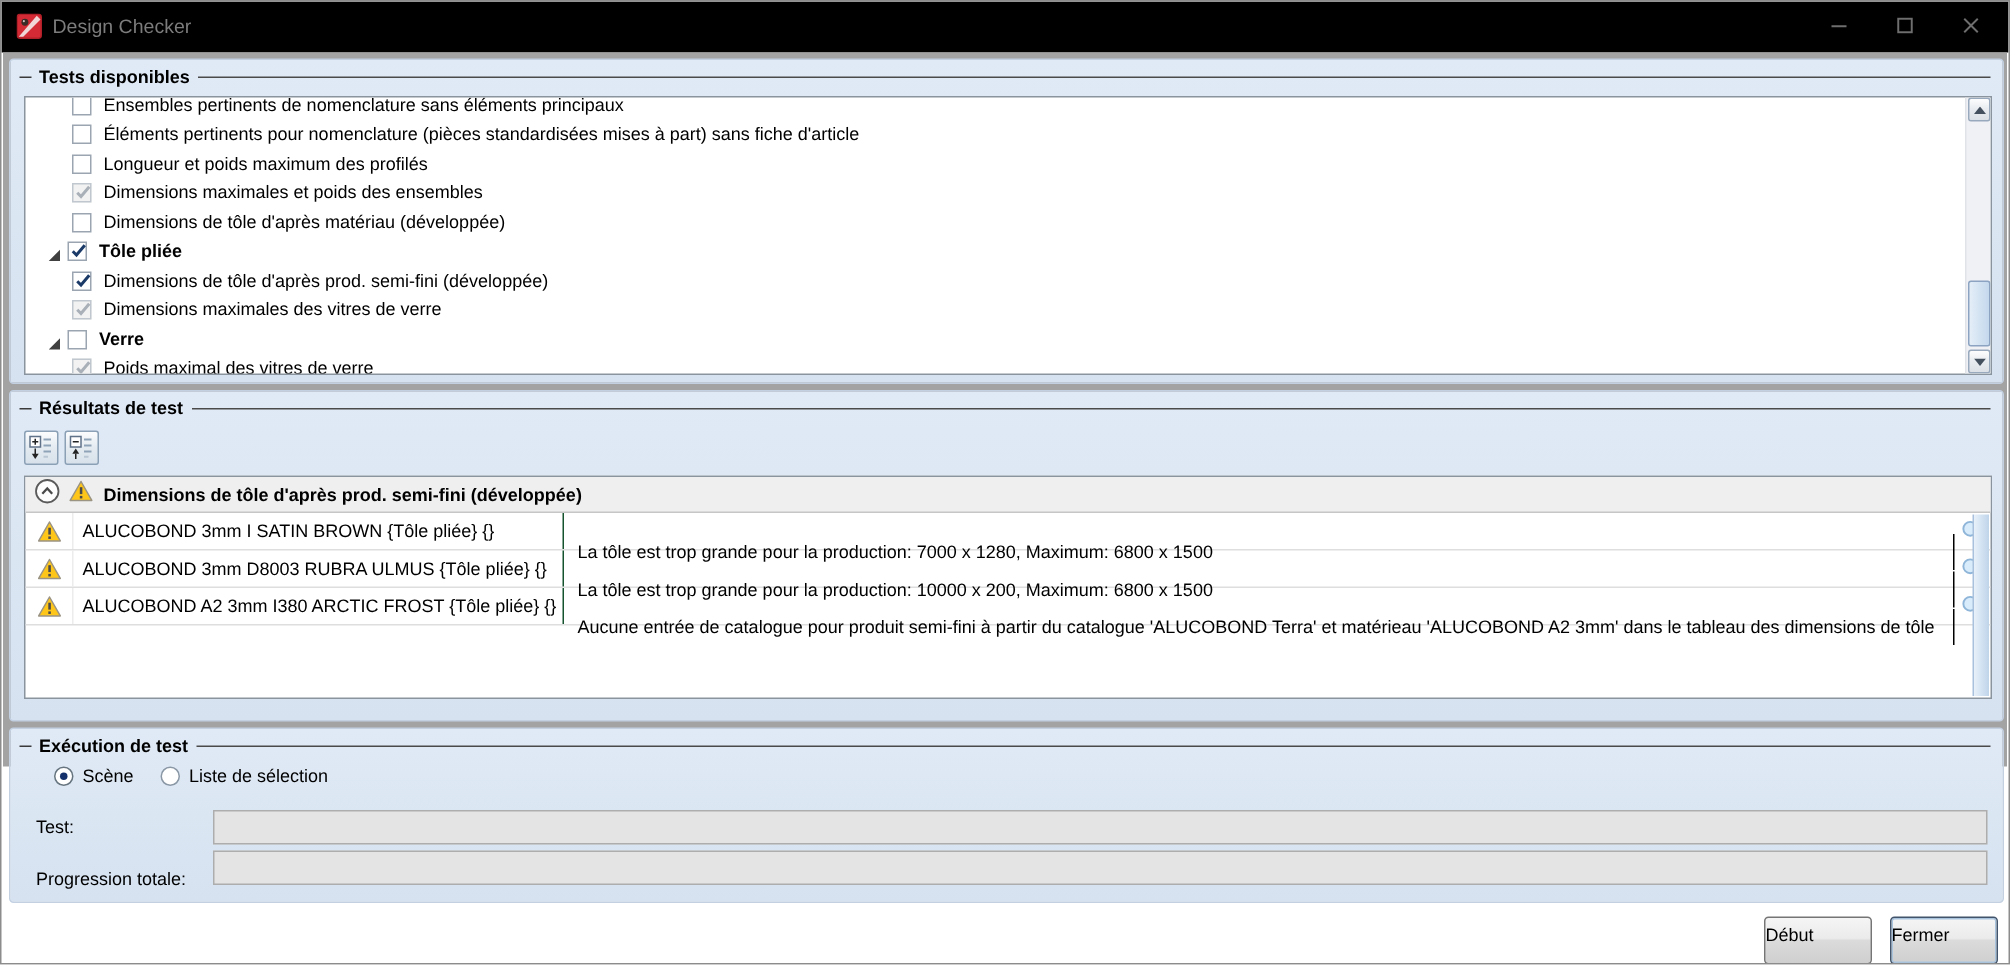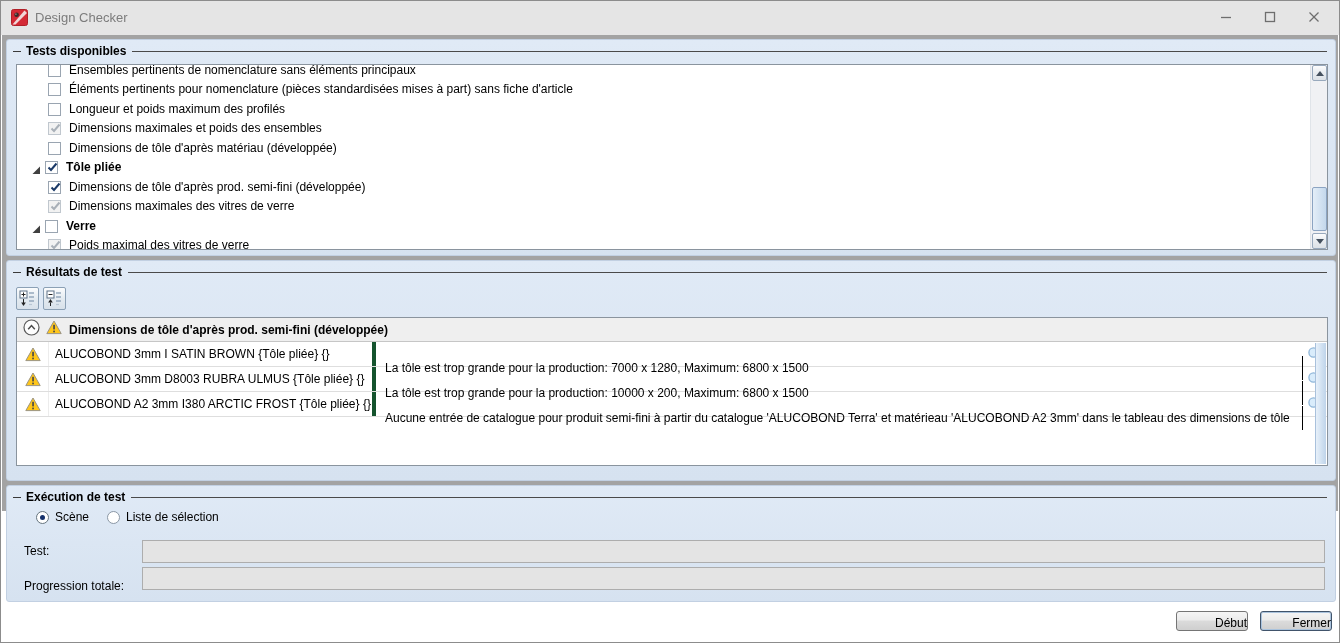--- a/index.html
+++ b/index.html
@@ -3,21 +3,21 @@
 <meta charset="utf-8">
 <style>
   * { margin:0; padding:0; box-sizing:border-box; }
   html,body { background:#eee; }
   body { font-family:"Liberation Sans", sans-serif; }
   .window {
     position:relative; width:1340px; height:643px;
     background:#ffffff; border:1px solid #8c8c8c; overflow:hidden;
   }
   
-  .titlebar { position:absolute; left:0; top:0; width:1338px; height:34px; background:#e5e5e5;padding-left:20px; }
+  .titlebar { position:absolute; left:0; top:0; width:1338px; height:34px; background:#000000;padding-left:20px; }
   .app-icon { position:absolute; left:10px; top:8px; width:17px; height:17px; }
   .title-text { position:absolute; left:34px; top:0; height:34px; line-height:34px; font-size:13px; color:#7c7c7c; }
   .win-btn { position:absolute; top:1px; width:44px; height:30px; display:flex; align-items:center; justify-content:center; }
   .win-btn.min { left:1203px; } .win-btn.max { left:1247px; } .win-btn.close { left:1291px; }
   
   .dialog-body { position:absolute; left:1px; top:34px; width:1336px; height:476px; background:#a3a3a3;text-decoration:underline; }
   .section { position:absolute; left:4px; width:1330px; background:linear-gradient(#e0eaf6,#d6e2f0); border:1px solid #c2d0e2; border-radius:3px; }
   .sec-tests { top:4px;  height:217px; }
   .sec-results { top:225px; height:221px; }
   .sec-exec { top:450px; height:117px; }
@@ -44,35 +44,35 @@
   .sb-thumb { position:absolute; left:1px; top:122px; width:15px; height:44px; background:linear-gradient(to right,#e4eef8,#c4d8ec); border:1px solid #8ca4c2; border-radius:2px; }
   
   .res-toolbar { position:absolute; left:9px; top:26px; display:flex; gap:4px; }
   .tb-btn { width:23px; height:23px; background:linear-gradient(#fbfcfd,#e4ebf1 50%,#d8e1ea); border:1px solid #8ba0b5; border-radius:2px; display:flex; align-items:center; justify-content:center; }
   .res-panel { position:absolute; left:9px; top:56px; width:1312px; height:149px; background:#fff; border:1px solid #8a949e; }
   .res-header { height:24px; background:#efefef; border-bottom:1px solid #c6c6c6; display:flex; align-items:center; padding-left:6px; }
   .res-header b { font-size:12px; margin-left:7px; }
   .res-header .warn { margin-left:6px; }
   .res-row { display:flex; align-items:center; height:25px; font-size:12px; border-bottom:1px solid #dedede; }
   .c-icon { width:32px; height:100%; display:flex; align-items:center; justify-content:center; border-right:1px solid #ececec; flex:0 0 auto; }
-  .c-name { width:327px; padding-left:6px; border-right:4px solid #14532d; height:100%; line-height:24px; white-space:nowrap; overflow:hidden; flex:0 0 auto; }
+  .c-name { width:327px; padding-left:6px; border-right:1px solid #14532d; height:100%; line-height:24px; white-space:nowrap; overflow:hidden; flex:0 0 auto; }
   .c-msg  { flex:1; padding-left:9px; border-right:1px solid #000000; height:100%; line-height:24px; white-space:nowrap; overflow:hidden;margin-top:27px; }
   .c-mag  { width:24px; height:100%; display:flex; align-items:center; justify-content:center; flex:0 0 auto; }
   .res-strip { position:absolute; right:1px; top:25px; bottom:1px; width:11px; background:linear-gradient(to right,#e8f1fa,#bfd4ea); border-left:1px solid #a9c1dc; }
   
   .radio-group { position:absolute; left:29px; top:24px; display:flex; gap:18px; align-items:center; }
   .radio-opt { display:flex; align-items:center; gap:6px; font-size:12px; }
   .radio { width:13px; height:13px; border-radius:50%; border:1px solid #8a97a5; background:#fff; position:relative; }
   .radio.selected { border-color:#66757f; }
   .radio.selected::after { content:""; position:absolute; left:3px; top:3px; width:5px; height:5px; border-radius:50%; background:#15316b; }
   .field-label { position:absolute; left:17px; font-size:12px; color:#000; }
   .bar { position:absolute; left:135px; width:1183px; height:23px; background:#e4e4e4; border:1px solid #adadad; }
   
-  .btn { position:absolute; top:610px; width:72px; height:20px; font-family:"Liberation Sans",sans-serif; font-size:12px; color:#000;
-         background:linear-gradient(#f5f5f5,#ebebeb 45%,#dbdbdb 50%,#cfcfcf); border:1px solid #757575; border-radius:3px; text-align:right; line-height:22px; }
+  .btn { position:absolute; top:610px; width:72px; height:32px; font-family:"Liberation Sans",sans-serif; font-size:12px; color:#000;
+         background:linear-gradient(#f5f5f5,#ebebeb 45%,#dbdbdb 50%,#cfcfcf); border:1px solid #757575; border-radius:3px; text-align:left; line-height:22px; }
   .btn.start { left:1175px; }
   .btn.close-btn { left:1259px; border-color:#41546b; box-shadow:0 0 0 1px #aac3dd inset; }
 </style>
 </head>
 <body>
 
 <div class="window">
 
   <div class="titlebar">
     <span class="app-icon">

